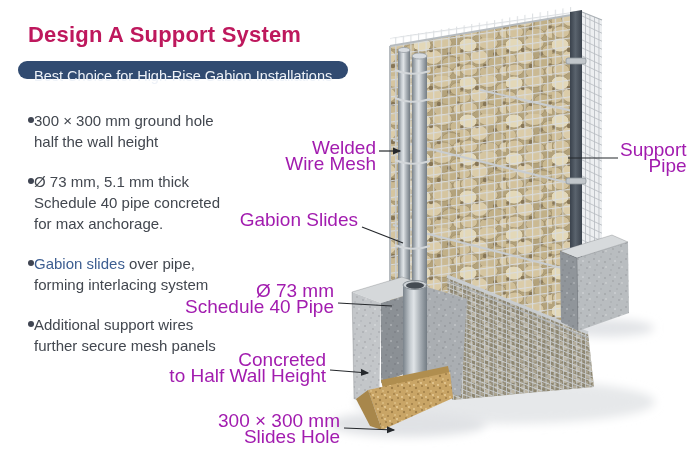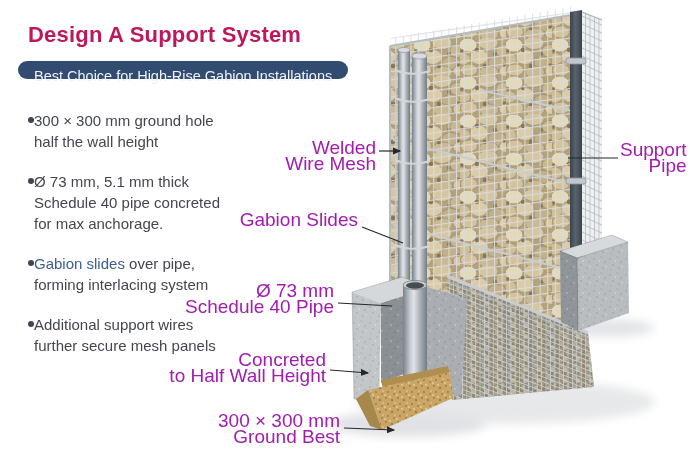--- a/index.html
+++ b/index.html
@@ -252,20 +252,20 @@
   <div class="lbl r lbl-pipe">
     <div>Ø 73 mm</div>
     <div>Schedule 40 Pipe</div>
   </div>
   <div class="lbl r lbl-concreted">
     <div>Concreted</div>
     <div>to Half Wall Height</div>
   </div>
   <div class="lbl r lbl-hole">
     <div>300 × 300 mm</div>
-    <div>Ground Best</div>
+    <div>Slides Hole</div>
   </div>
   <div class="lbl lbl-support">
     <div>Support</div>
     <div>Pipe</div>
   </div>
 
 </div>
 
 </body></html>

